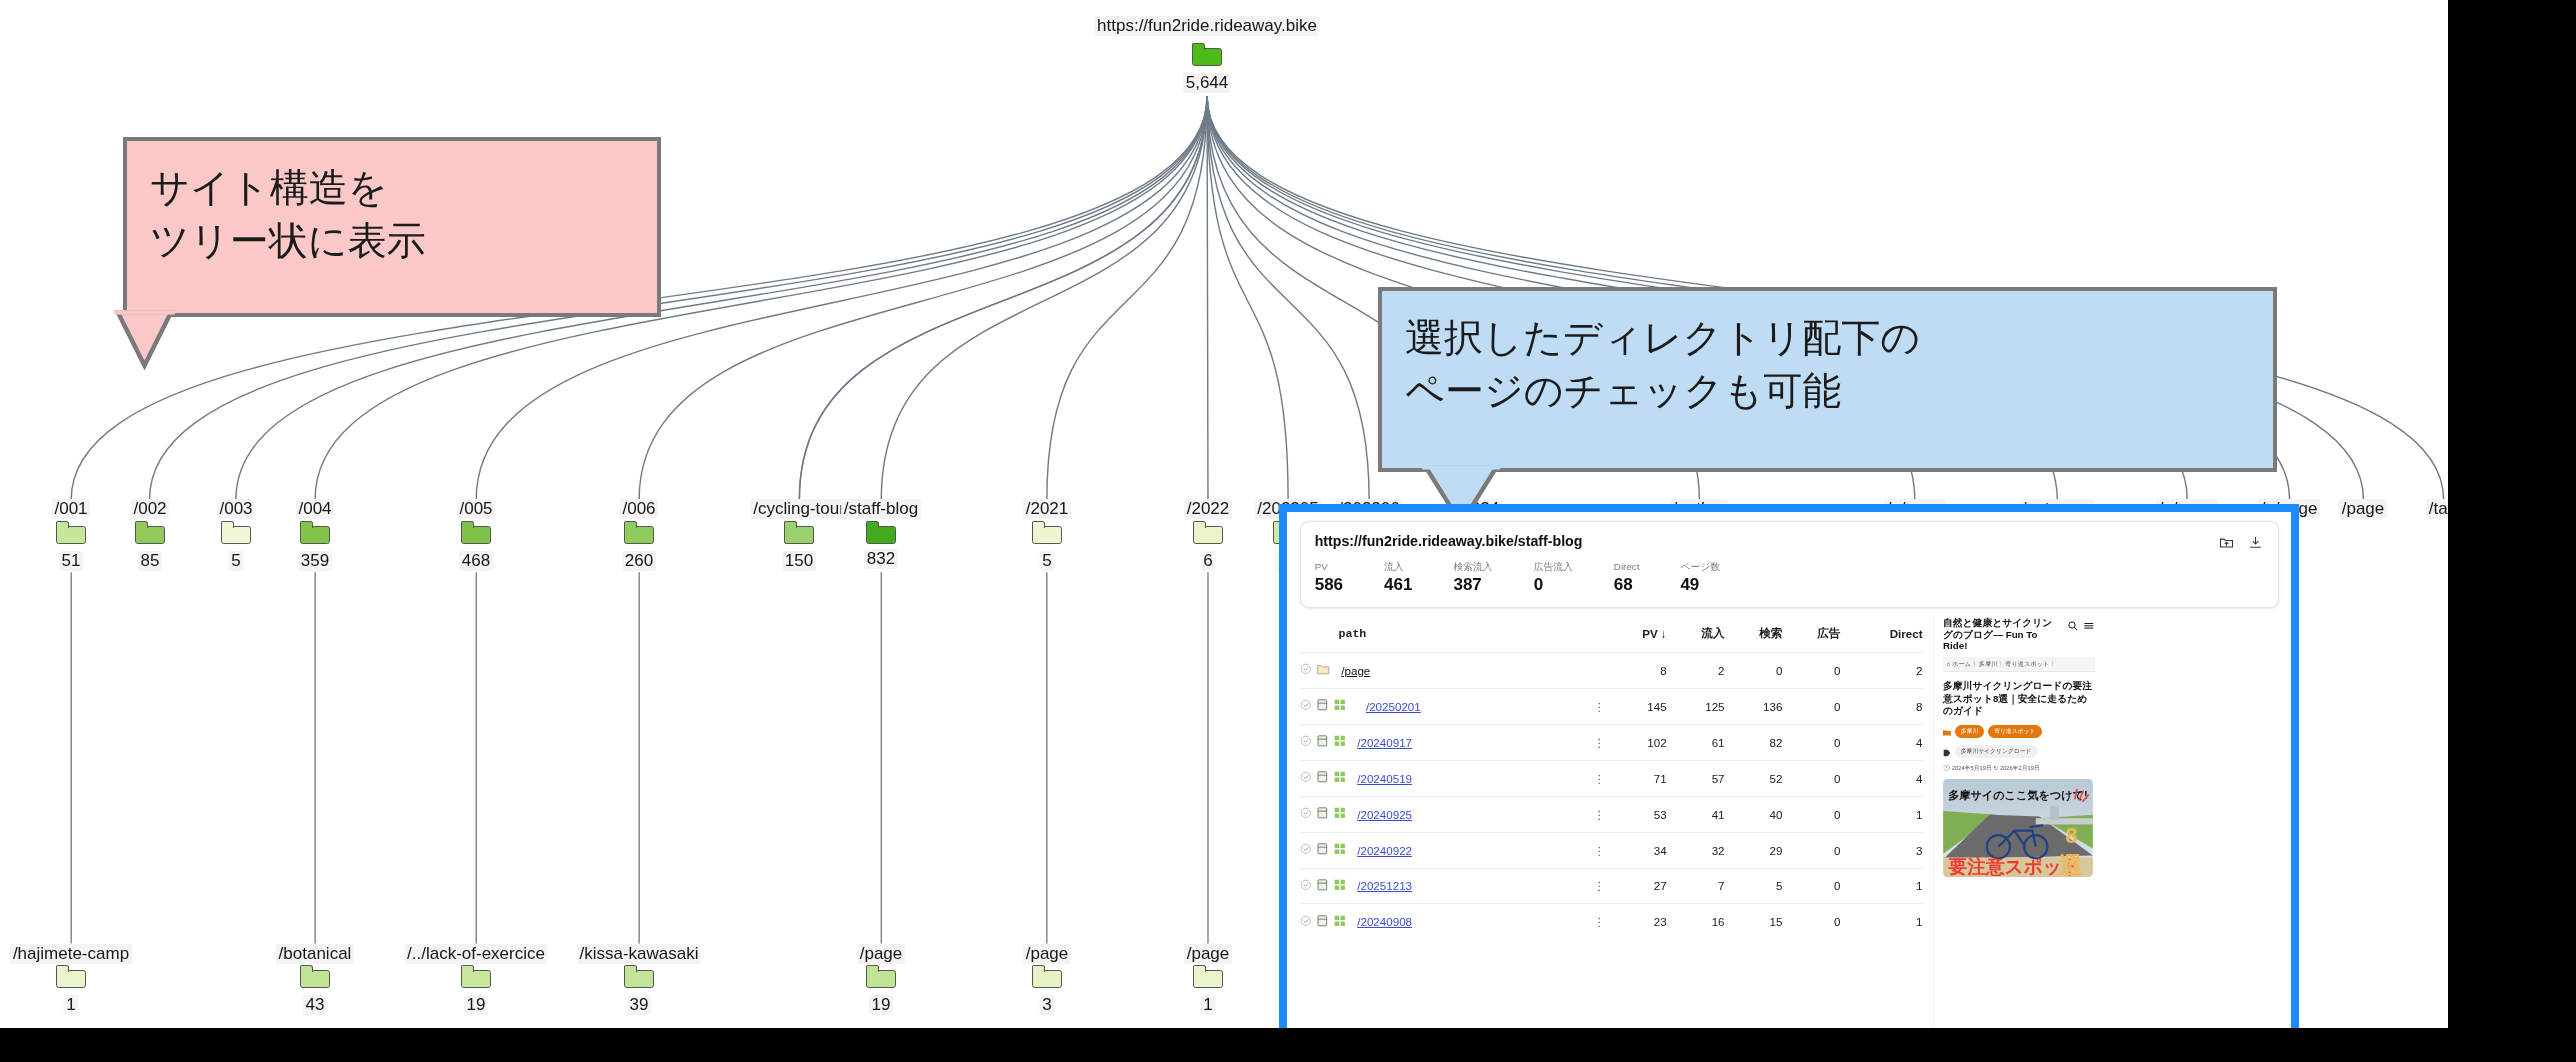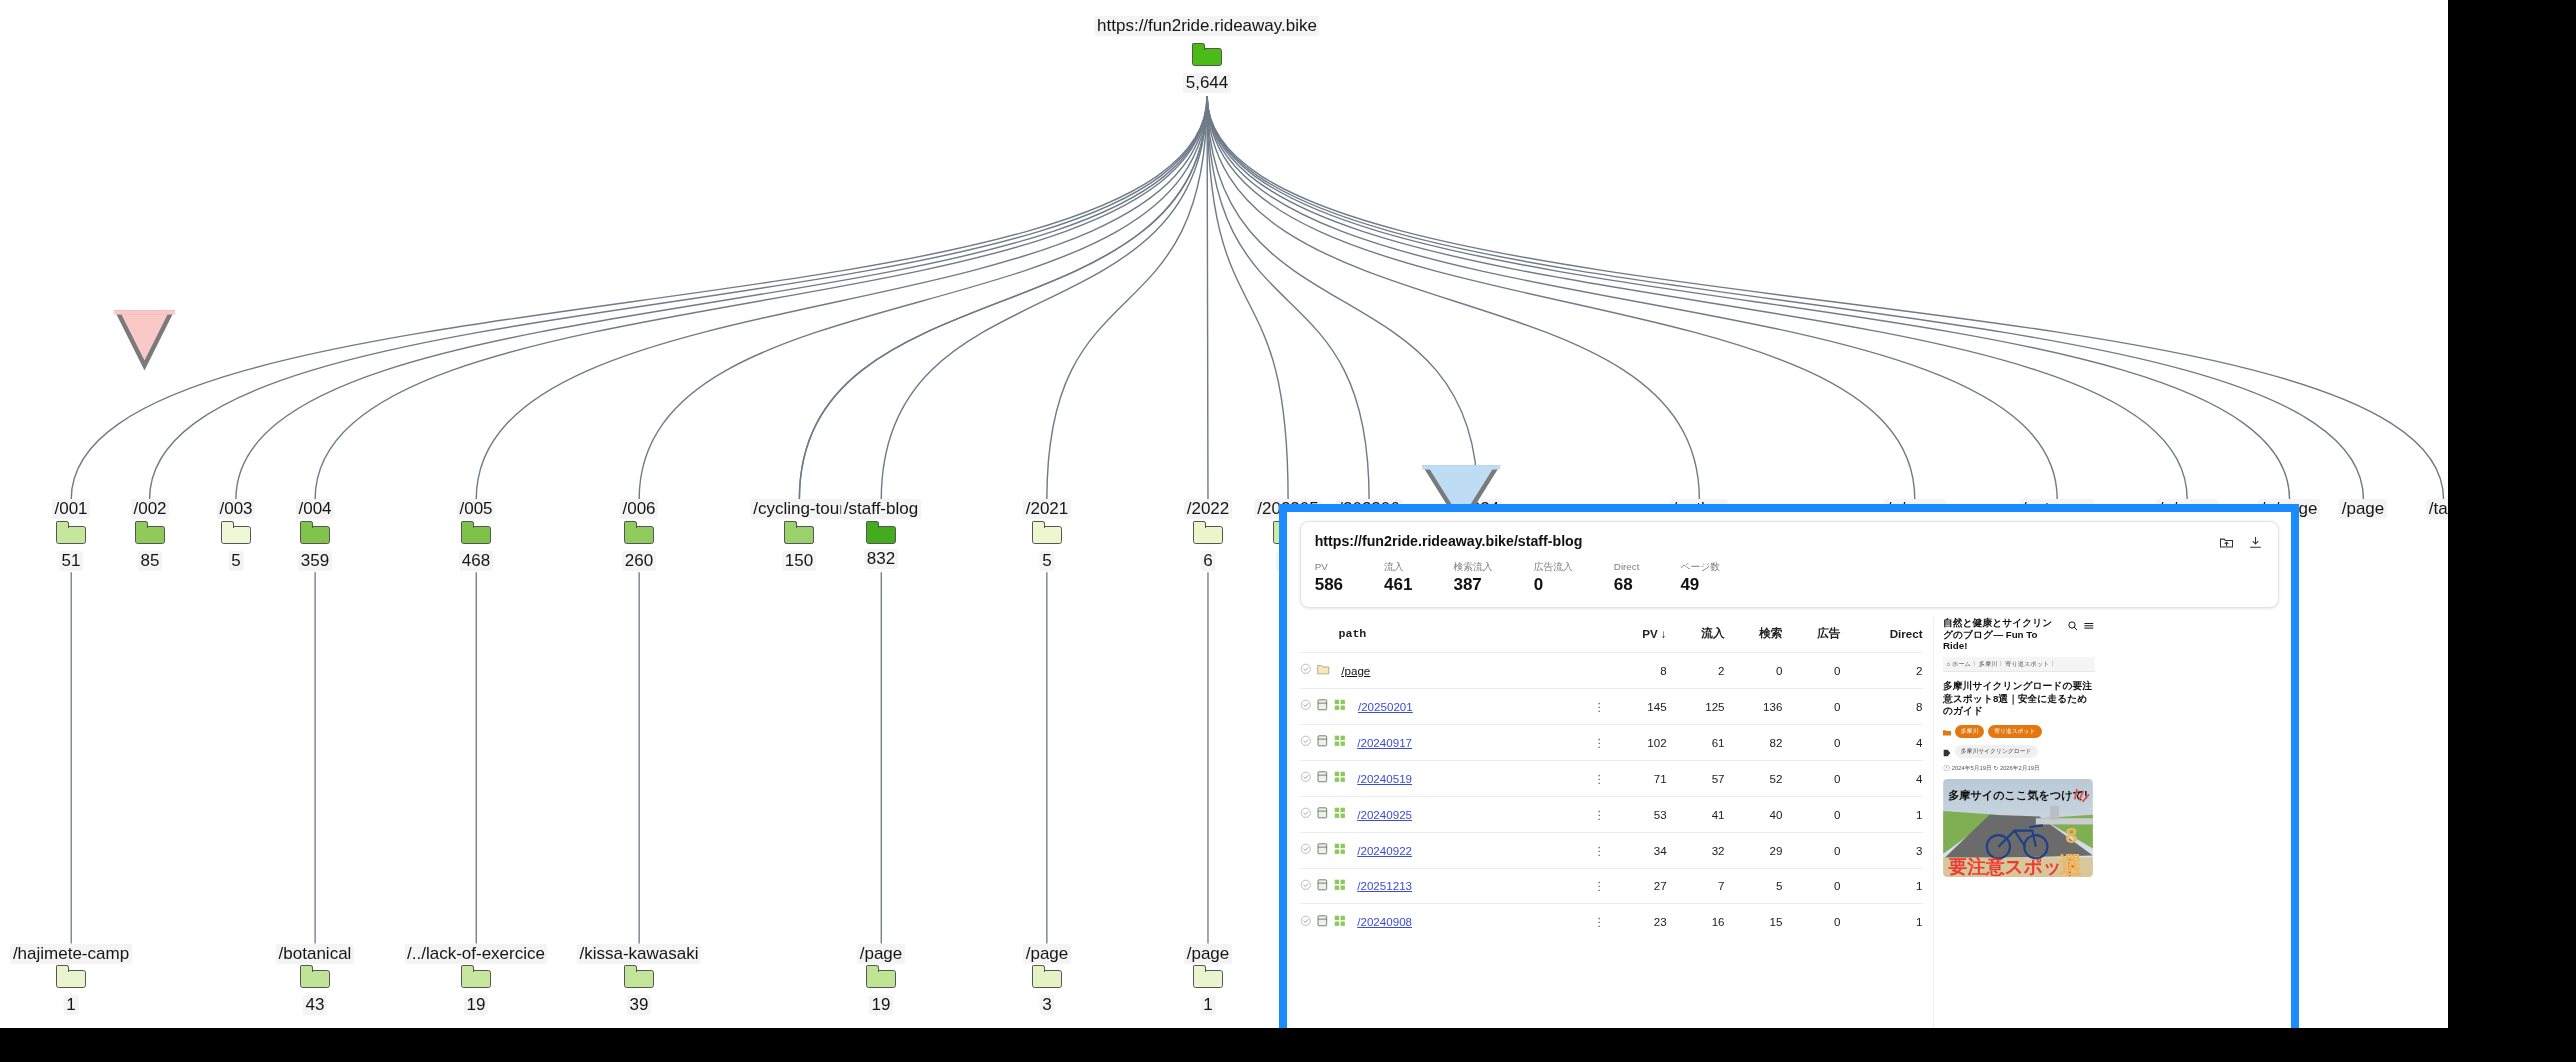--- a/index.html
+++ b/index.html
@@ -290,25 +290,33 @@
         <div class="node" style="left: 1208px; top: 0px;">
           <span class="nlabel" style="top:944px">/page</span>
           <span class="folder" style="top:965px">
             <span class="fb" style="background:#e9f5cd"></span>
             <span class="ft" style="background:#e9f5cd"></span>
           </span>
           <span class="nval" style="top:995px">1</span>
         </div>
       </div>
 
+    <div class="callout" style="left:123px;top:137px;width:538px;height:180px;background:#fbc8c8;">
+      <div class="ctext">サイト構造を
+ツリー状に表示</div>
+    </div>
     <svg class="tail" style="left:107px;top:310px;width:125px;height:77px;" viewBox="0 0 140 86">
       <polygon points="12,2 72,2 42,62" fill="#fbc8c8" stroke="#7a7a7a" stroke-width="5"></polygon>
       <rect x="8" y="0" width="68" height="5" fill="#fbc8c8"></rect>
     </svg>
 
+    <div class="callout" style="left:1378px;top:287px;width:899px;height:185px;background:#bfdcf5;">
+      <div class="ctext">選択したディレクトリ配下の
+ページのチェックも可能</div>
+    </div>
     <svg class="tail" style="left:1415px;top:465px;width:142px;height:80px;" viewBox="0 0 160 90">
       <polygon points="12,2 92,2 52,66" fill="#bfdcf5" stroke="#7a7a7a" stroke-width="5"></polygon>
       <rect x="8" y="0" width="88" height="5" fill="#bfdcf5"></rect>
     </svg>
 
     <div id="panel" style="left:1279px;top:504px;width:1004px;height:524px;">
       <div class="pinner">
 
         <div class="pcard">
           <div class="purl">https://fun2ride.rideaway.bike/staff-blog</div>
@@ -396,21 +404,21 @@
                     <span class="icn"><svg width="10.7" height="11.6" viewBox="0 0 16 17">
                         <rect x="1.5" y="1" width="13" height="15" rx="1.5" fill="#e8f5e2" stroke="#5f5f5f" stroke-width="1.2"></rect>
                         <path d="M1.5 6h13" stroke="#5f5f5f" stroke-width="1.2"></path>
                       </svg></span>
                     <span class="icn"><svg width="11.6" height="11.6" viewBox="0 0 16 16">
                         <rect x="1" y="1" width="6" height="6" fill="#8cc95c"></rect>
                         <rect x="9" y="1" width="6" height="6" fill="#8cc95c"></rect>
                         <rect x="1" y="9" width="6" height="6" fill="#8cc95c"></rect>
                         <rect x="9" y="9" width="6" height="6" fill="#8cc95c"></rect>
                       </svg></span>
-                    <a class="plink" style="margin-left:6px">/20250201</a>
+                    <a class="plink" style="margin-left:14px">/20250201</a>
                     <span style="flex:1"></span>
                     <span class="kebab">⋮</span>
                   </span>
                 </td>
                 <td>145</td>
                 <td>125</td>
                 <td>136</td>
                 <td>0</td>
                 <td>8</td>
               </tr>

